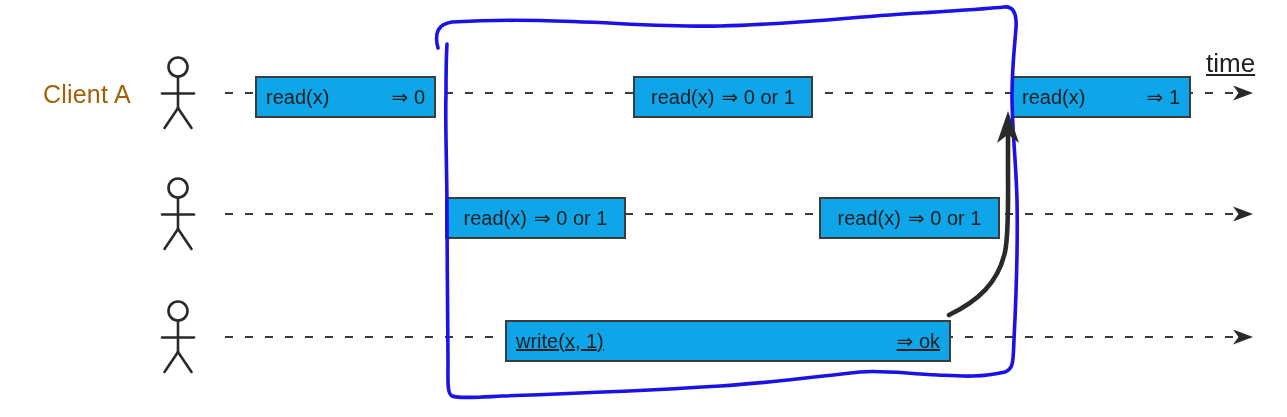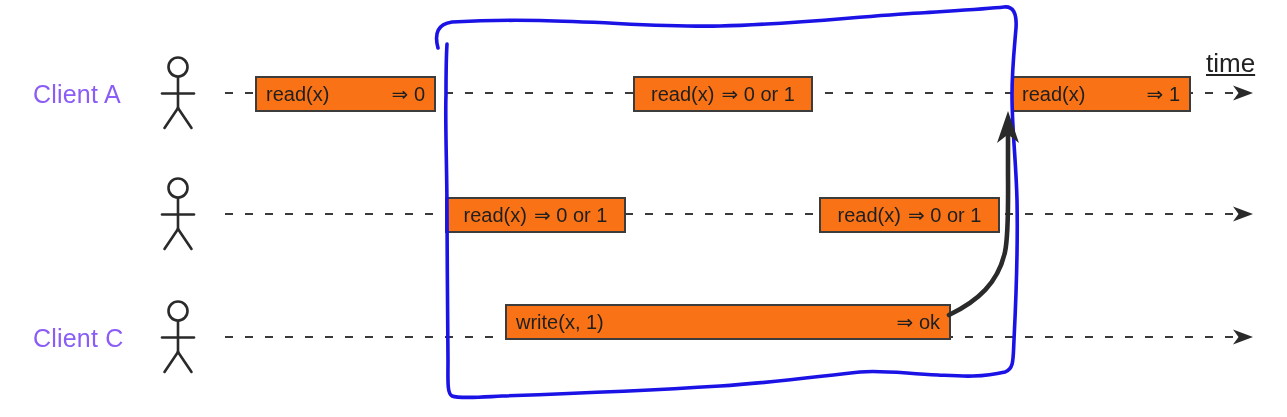--- a/index.html
+++ b/index.html
@@ -18,40 +18,40 @@
   .layer {
     position: absolute;
     left: 0; top: 0;
     width: 1287px;
     height: 417px;
   }
   .fg { pointer-events: none; }
 
   .client-label {
     position: absolute;
-    left: 33px;
+    left: 43px;
     width: 150px;
     font-size: 25px;
-    color: #8b5cf6;
+    color: #a16207;
     letter-spacing: 0.2px;
   }
   .time-label {
     position: absolute;
     left: 1206px;
     top: 48px;
     font-size: 26px;
     color: #222222;
     text-decoration: underline;
   }
   .op-box {
     position: absolute;
-    height: 36px;
+    height: 42px;
     box-sizing: border-box;
     border: 2px solid #3c3c3c;
-    background: #f97316;
+    background: #0ea5e9;
     display: flex;
     align-items: center;
     font-size: 20px;
     color: #1f1f1f;
     padding: 0 9px;
   }
   .op-box.spread { justify-content: space-between; }
   .op-box.center { justify-content: center; gap: 7px; }
 </style>
 </head>
@@ -93,21 +93,20 @@
         <circle cx="178" cy="311" r="9.5"></circle>
         <line x1="178" y1="321" x2="178" y2="352"></line>
         <line x1="162" y1="337.5" x2="194" y2="337.5"></line>
         <line x1="178" y1="352" x2="164.5" y2="372"></line>
         <line x1="178" y1="352" x2="191.5" y2="372"></line>
       </g>
     </g>
   </svg>
 
   <div class="client-label" style="top:80px;">Client A</div>
-  <div class="client-label" style="top:324px;">Client C</div>
   <div class="time-label">time</div>
 
   <div class="op-box spread" style="left:255px; top:76px; width:181px;">
     <span>read(x)</span>
     <span>⇒ 0</span>
   </div>
   <div class="op-box center" style="left:633px; top:76px; width:180px;">
     <span>read(x)</span>
     <span>⇒ 0 or 1</span>
   </div>
@@ -118,21 +117,21 @@
 
   <div class="op-box center" style="left:445px; top:197px; width:181px;">
     <span>read(x)</span>
     <span>⇒ 0 or 1</span>
   </div>
   <div class="op-box center" style="left:819px; top:197px; width:181px;">
     <span>read(x)</span>
     <span>⇒ 0 or 1</span>
   </div>
 
-  <div class="op-box spread" style="left:505px; top:304px; width:446px;">
+  <div class="op-box spread" style="left:505px; top:320px; width:446px;text-decoration:underline;">
     <span>write(x, 1)</span>
     <span>⇒ ok</span>
   </div>
 
   <svg class="layer fg" viewBox="0 0 1287 417">
 
     <path d="M 438 48
              C 434 33 438 24 452 22
              C 560 16 640 28 720 26
              C 800 24 860 16 920 13

